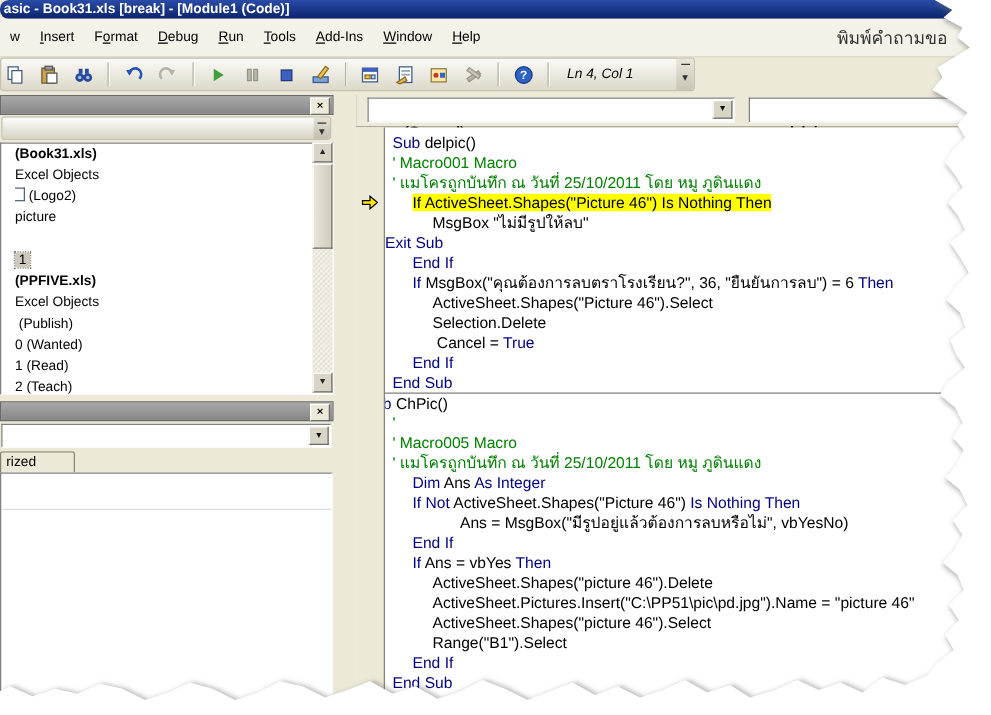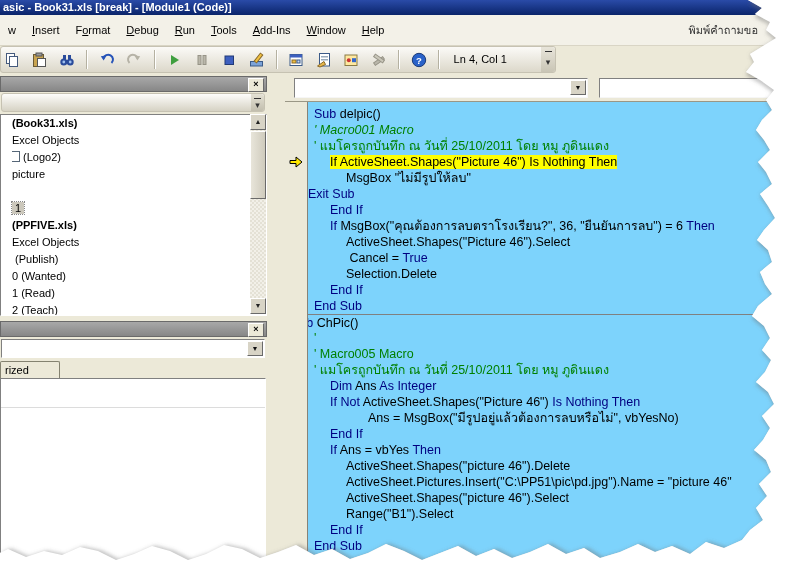--- a/index.html
+++ b/index.html
@@ -1,39 +1,39 @@
 <!DOCTYPE html>
 <html><head>
 <meta charset="utf-8">
 <style>
   html,body{margin:0;padding:0;background:#ffffff;}
   #screen{position:relative;width:793px;height:572px;overflow:hidden;
           background:#ece9d8;font-family:"Liberation Sans",sans-serif;}
   
   #titlebar{position:absolute;left:0;top:0;width:100%;height:15px;
             background:linear-gradient(#2a4ba8,#0a246a);color:#fff;
-            font-size:11px;font-weight:bold;line-height:15px;padding-left:3px;box-sizing:border-box;}
+            font-size:11px;font-weight:bold;line-height:15px;padding-left:3px;box-sizing:border-box;border-radius:7px;}
   
   #menubar{position:absolute;left:0;top:15px;width:100%;height:30px;
            background:#f3f1e8;border-bottom:1px solid #d9d5c5;font-size:11px;color:#000;}
   #menu-items{position:absolute;left:0;top:0;height:30px;line-height:30px;white-space:nowrap;}
   .mi{display:inline-block;padding:0 8px;}
   .mi .acc{text-decoration:underline;}
-  #help-box{position:absolute;right:35px;top:0;height:30px;line-height:30px;font-size:11px;color:#333;}
+  #help-box{position:absolute;right:35px;top:0;height:30px;line-height:30px;font-size:14px;color:#333;}
   
   #toolbar{position:absolute;left:0;top:46px;width:556px;height:27px;
            background:linear-gradient(#fbfaf7,#dcd8ca);border:1px solid #c6c2b2;border-radius:3px;box-sizing:border-box;}
   .tb{display:inline-block;vertical-align:top;width:23px;height:23px;margin:1px 0;padding:2px 2px;
       background:none;border:1px solid transparent;box-sizing:border-box;}
   .tb svg{display:block;}
   .tb.dis{opacity:.9;}
   .tbsep{display:inline-block;vertical-align:top;width:1px;height:19px;margin:3px 3px;
          background:#b5b1a1;border-right:1px solid #fff;}
   #pos-label{display:inline-block;vertical-align:top;height:23px;line-height:23px;margin:1px 0 0 6px;
-             font-size:11px;color:#000;}
+             font-size:11px;color:#000;font-style:italic;}
   #tb-cap{position:absolute;right:0;top:0;width:14px;height:25px;border-radius:0 3px 3px 0;
           background:linear-gradient(#e8e5da,#c9c5b5);text-align:center;}
   .chev{font-size:9px;color:#333;line-height:8px;display:block;margin-top:6px;}
   .chevbar{display:block;width:7px;height:1px;background:#333;margin:4px auto 0;}
   
   .ptitle{position:absolute;left:0;width:100%;height:16px;background:linear-gradient(#a8a8a8,#878787);
           border:1px solid #6a6a6a;box-sizing:border-box;}
   .xbtn{position:absolute;right:2px;top:1px;width:14px;height:12px;background:#ece9d8;
         border:1px solid;border-color:#fff #6a6a6a #6a6a6a #fff;font-size:9px;font-weight:bold;
         line-height:10px;text-align:center;color:#000;}
@@ -78,21 +78,21 @@
   
   #v-gutter{position:absolute;left:267px;top:76px;width:18px;height:496px;background:#ece9d8;
             border-right:2px solid #8a8878;}
   #code-window{position:absolute;left:285px;top:76px;width:508px;height:496px;background:#ece9d8;}
   #combo-row{position:absolute;left:0;top:0;width:100%;height:25px;border-bottom:1px solid #9a9786;}
   .combo{position:absolute;top:2px;height:20px;background:#fff;border:1px solid;
          border-color:#808080 #f6f6f6 #f6f6f6 #808080;box-sizing:border-box;
          font-size:11px;font-weight:bold;line-height:18px;padding-left:4px;white-space:pre;}
   #combo-general{left:9px;width:294px;}
   #combo-proc{left:314px;width:194px;}
-  #code-body{position:absolute;left:0;top:26px;width:508px;height:470px;background:#7dd3fc;}
+  #code-body{position:absolute;left:0;top:26px;width:508px;height:470px;background:#ffffff;}
   #code-margin{position:absolute;left:0;top:0;width:22px;height:100%;background:#ece9d8;
                border-right:1px solid #868378;}
   #code-lines{position:absolute;left:23px;top:0;right:0;bottom:0;padding-top:4px;
               font-size:12.5px;color:#000;overflow:hidden;}
   .code-line{height:16px;line-height:16px;white-space:pre;position:relative;}
   .code-line.sep{border-top:1px solid #808080;margin-left:-23px;padding-left:23px;height:15px;}
   .k{color:#000080;}
   .c{color:#008000;}
   .t{color:#000;}
   .hl{background:#ffff00;color:#000;}
@@ -253,30 +253,30 @@
       </div>
     </div>
     <div id="code-body">
       <div id="code-margin">
         <svg id="exec-arrow" width="14" height="12" viewBox="0 0 14 12" style="top: 54px;">
           <polygon points="1,4.5 7,4.5 7,1 13,6 7,11 7,7.5 1,7.5" fill="#ffe800" stroke="#000"></polygon>
         </svg>
       </div>
       <div id="code-lines">
           <div class="code-line" style="padding-left: 6px;"><span class="k">Sub</span><span class="t"> delpic()</span></div>
-          <div class="code-line" style="padding-left: 6px; font-style: italic;"><span class="c">' Macro001 Macro</span></div>
+          <div class="code-line" style="padding-left: 6px;"><span class="c">' Macro001 Macro</span></div>
           <div class="code-line" style="padding-left: 6px;"><span class="c">' แมโครถูกบันทึก ณ วันที่ 25/10/2011 โดย หมู ภูดินแดง</span></div>
           <div class="code-line" style="padding-left: 22px;"><span class="hl"><span class="t">If ActiveSheet.Shapes("Picture 46") Is Nothing Then</span></span></div>
           <div class="code-line" style="padding-left: 38px;"><span class="t">MsgBox "ไม่มีรูปให้ลบ"</span></div>
           <div class="code-line" style=""><span class="k">Exit Sub</span></div>
           <div class="code-line" style="padding-left: 22px;"><span class="k">End If</span></div>
           <div class="code-line" style="padding-left: 22px;"><span class="k">If</span><span class="t"> MsgBox("คุณต้องการลบตราโรงเรียน?", 36, "ยืนยันการลบ") = 6 </span><span class="k">Then</span></div>
           <div class="code-line" style="padding-left: 38px;"><span class="t">ActiveSheet.Shapes("Picture 46").Select</span></div>
+          <div class="code-line" style="padding-left: 38px;"><span class="t">Selection.Delete</span></div>
           <div class="code-line" style="padding-left: 38px;"><span class="t"> Cancel = </span><span class="k">True</span></div>
-          <div class="code-line" style="padding-left: 38px;"><span class="t">Selection.Delete</span></div>
           <div class="code-line" style="padding-left: 22px;"><span class="k">End If</span></div>
           <div class="code-line" style="padding-left: 6px;"><span class="k">End Sub</span></div>
           <div class="code-line sep" style="padding-left: 6px;"><span class="k">Sub</span><span class="t"> ChPic()</span></div>
           <div class="code-line" style="padding-left: 6px;"><span class="c">'</span></div>
           <div class="code-line" style="padding-left: 6px;"><span class="c">' Macro005 Macro</span></div>
           <div class="code-line" style="padding-left: 6px;"><span class="c">' แมโครถูกบันทึก ณ วันที่ 25/10/2011 โดย หมู ภูดินแดง</span></div>
           <div class="code-line" style="padding-left: 22px;"><span class="k">Dim</span><span class="t"> Ans </span><span class="k">As Integer</span></div>
           <div class="code-line" style="padding-left: 22px;"><span class="k">If Not</span><span class="t"> ActiveSheet.Shapes("Picture 46") </span><span class="k">Is Nothing Then</span></div>
           <div class="code-line" style="padding-left: 60px;"><span class="t">Ans = MsgBox("มีรูปอยู่แล้วต้องการลบหรือไม่", vbYesNo)</span></div>
           <div class="code-line" style="padding-left: 22px;"><span class="k">End If</span></div>

